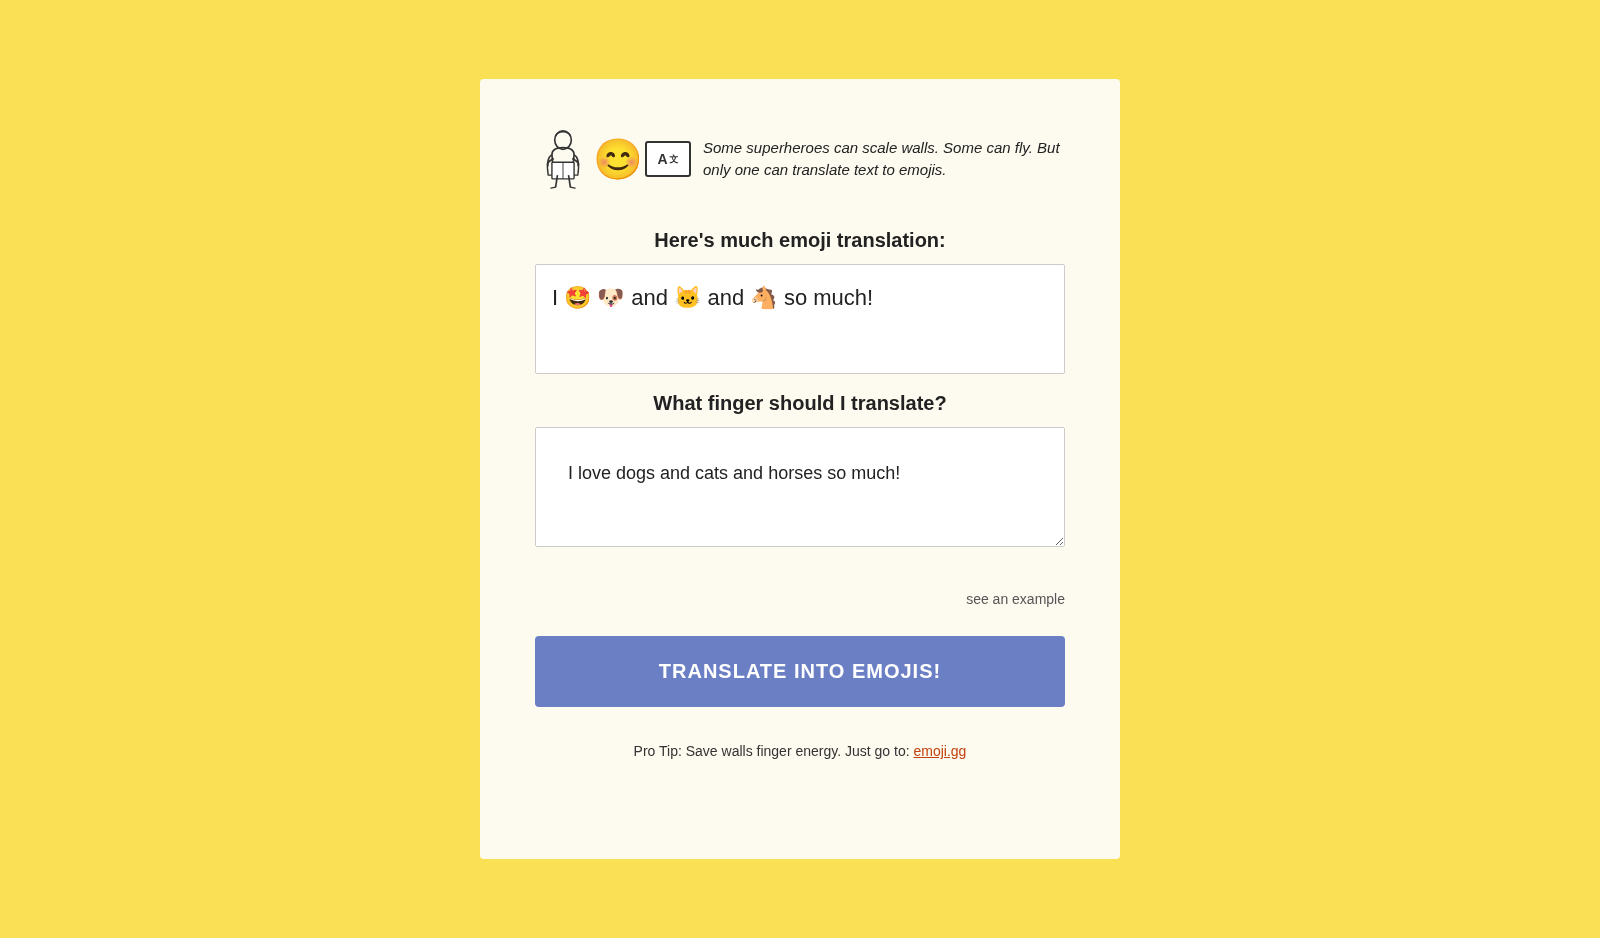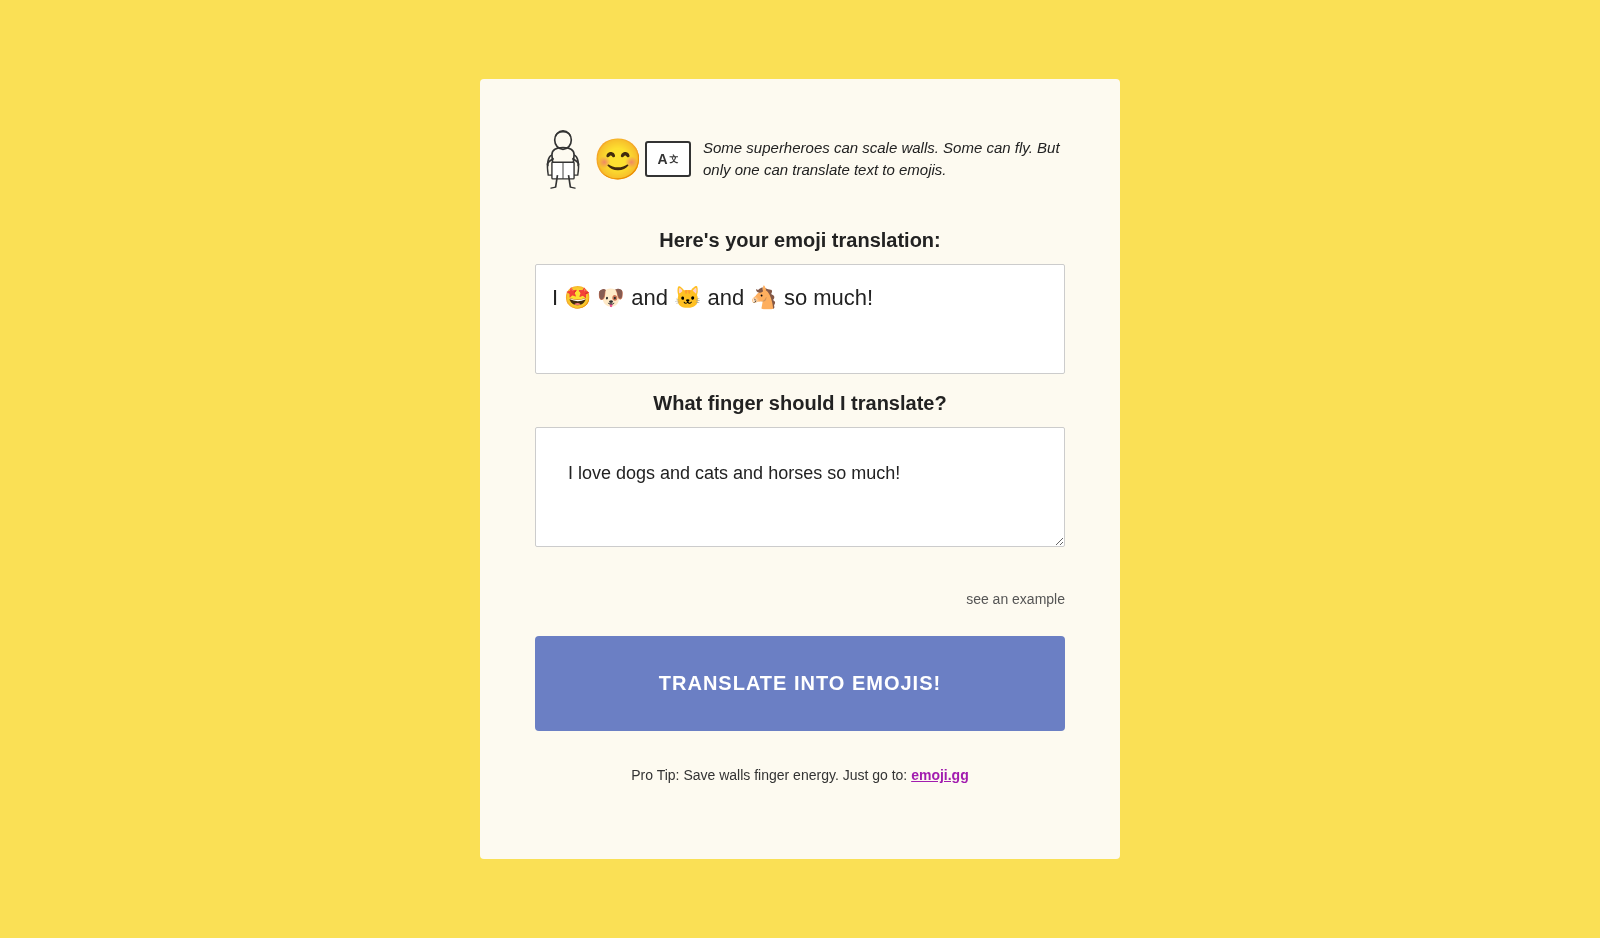--- a/index.html
+++ b/index.html
@@ -112,41 +112,40 @@
       font-family: Arial, sans-serif;
       cursor: pointer;
     }
 
     .translate-button {
       width: 100%;
       background-color: #6B7FC4;
       color: white;
       border: none;
       border-radius: 4px;
-      padding: 36px;
+      padding: 24px;
       font-size: 20px;
       font-weight: bold;
       letter-spacing: 1px;
       cursor: pointer;
       font-family: Arial, sans-serif;
       margin-bottom: 36px;
       text-transform: uppercase;
     }
 
     .pro-tip {
       text-align: center;
       font-size: 14px;
       color: #333;
       font-family: Arial, sans-serif;
     }
 
     .pro-tip-link {
-      color: #a21caf;
+      color: #c2410c;
       text-decoration: underline;
-      font-weight: bold;
     }
 
     
     .hero-svg {
       width: 56px;
       height: 60px;
     }
 
     
     .trans-box {
@@ -203,21 +202,21 @@
       <div class="trans-box">
         <span style="font-size:14px; font-weight:bold;">A</span>
         <span style="font-size:9px; font-weight:bold; font-family:Arial;">文</span>
       </div>
     </div>
 
     <p class="header-text">Some superheroes can scale walls. Some can fly. But only one can translate text to emojis.</p>
   </div>
 
   <div>
-    <div class="section-label">Here's your emoji translation:</div>
+    <div class="section-label">Here's much emoji translation:</div>
     <div class="translation-output">
       I 🤩 🐶 and 🐱 and 🐴 so much!
     </div>
   </div>
 
   <div>
     <div class="section-label">What finger should I translate?</div>
     <textarea class="phrase-input" style="">I love dogs and cats and horses so much!</textarea>
   </div>
 

